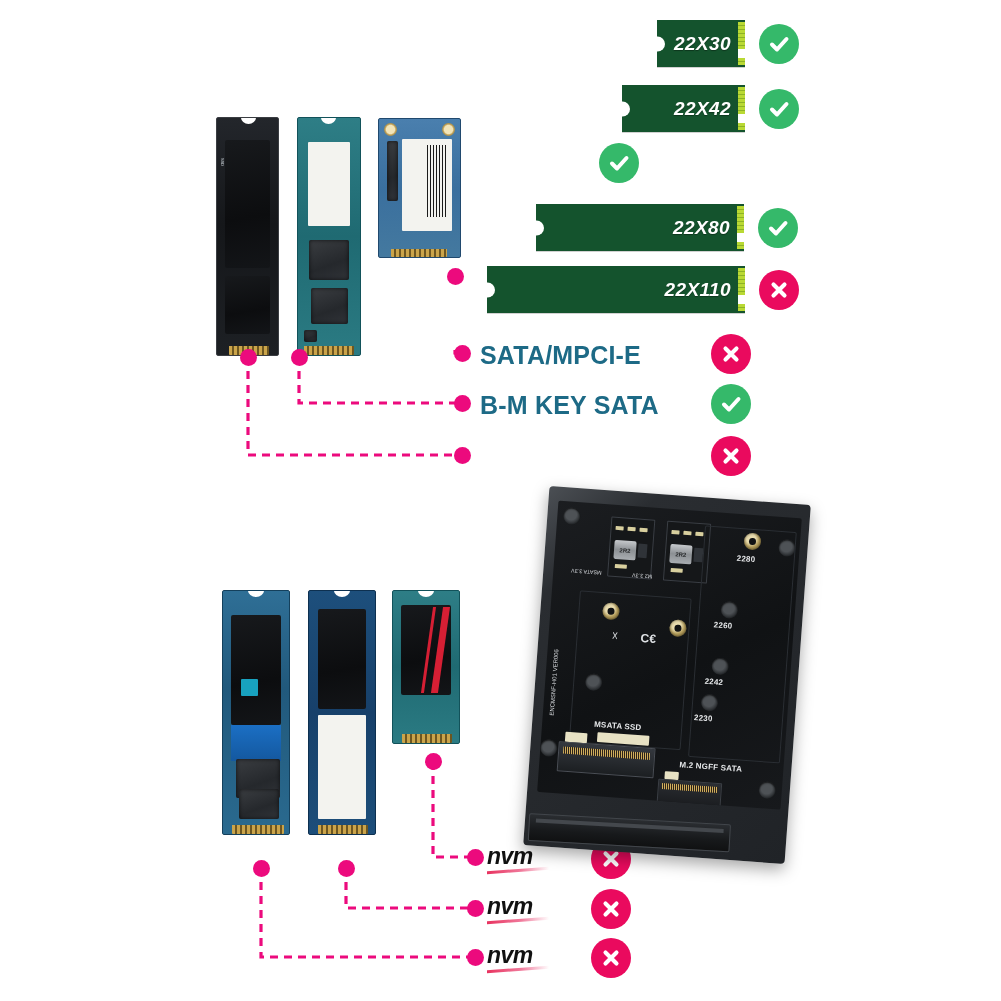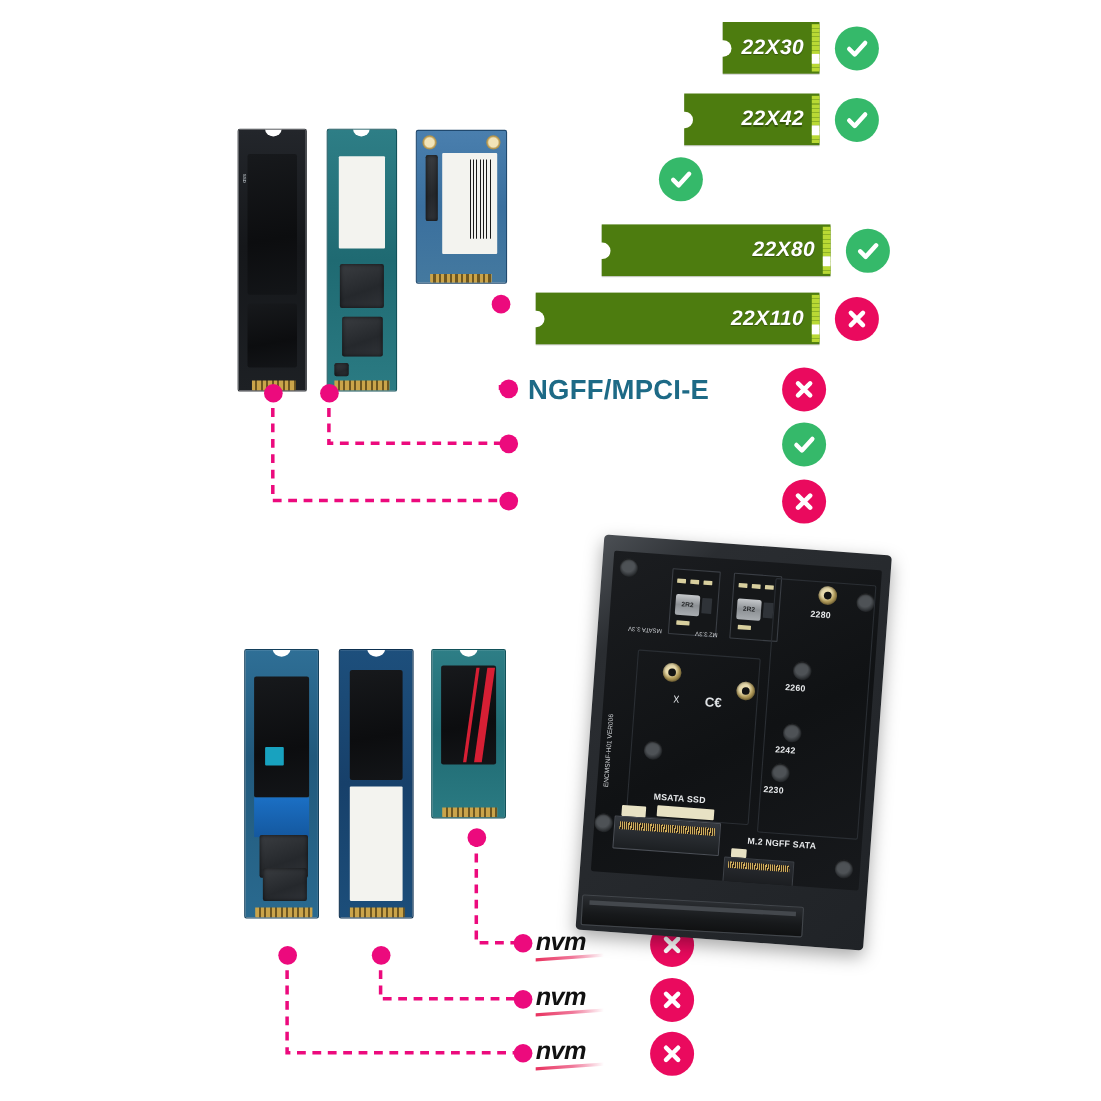--- a/index.html
+++ b/index.html
@@ -109,21 +109,21 @@
 
   
   .sizebar-row {
     position: absolute;
     display: flex;
     align-items: center;
   }
   .sizebar {
     position: relative;
     height: 47px;
-    background: #4d7c0f;
+    background: #14532d;
     display: flex;
     align-items: center;
     justify-content: flex-end;
     box-shadow: 0 1px 0 rgba(0,0,0,.18);
   }
   .sizebar::before { 
     content: "";
     position: absolute;
     left: -1px;
     top: 50%;
@@ -418,21 +418,21 @@
   </div>
 
   <div class="sizebar-row" style="left:585px; top:143px;">
     <div class="status-icon status-ok" style="margin-left:14px;">
       <svg width="24" height="24" viewBox="0 0 24 24">
           <path d="M5 12.5 L10 17.5 L19.5 7" stroke="#ffffff" stroke-width="4" fill="none" stroke-linecap="round" stroke-linejoin="round"></path>
         </svg>
     </div>
   </div>
 
-  <div class="sizebar-row" style="left:547px; top:204px;">
+  <div class="sizebar-row" style="left:536px; top:204px;">
     <div class="sizebar" style="width:208px;">
       <span class="sizebar-label">22X80</span>
       <span class="sizebar-fingers"></span>
     </div>
     <div class="status-icon status-ok" style="margin-left:14px;">
       <svg width="24" height="24" viewBox="0 0 24 24">
           <path d="M5 12.5 L10 17.5 L19.5 7" stroke="#ffffff" stroke-width="4" fill="none" stroke-linecap="round" stroke-linejoin="round"></path>
         </svg>
     </div>
   </div>
@@ -459,27 +459,28 @@
   </svg>
 
   <div class="dot" style="left:240px; top:349px;"></div>
   <div class="dot" style="left:291px; top:349px;"></div>
   <div class="dot" style="left:447px; top:268px;"></div>
 
   <div class="dot" style="left:454px; top:345px;"></div>
   <div class="dot" style="left:454px; top:395px;"></div>
   <div class="dot" style="left:454px; top:447px;"></div>
 
-  <div class="callout-text" style="left:480px; top:341px;">NGFF/MPCI-E</div>
+  <div class="callout-text" style="left:480px; top:341px;">SATA/MPCI-E</div>
   <div class="status-icon status-no abs" style="left:711px; top:334px;">
     <svg width="22" height="22" viewBox="0 0 24 24">
         <path d="M6 6 L18 18 M18 6 L6 18" stroke="#ffffff" stroke-width="4.5" stroke-linecap="round"></path>
       </svg>
   </div>
 
+  <div class="callout-text" style="left:480px; top:391px;">B-M KEY SATA</div>
   <div class="status-icon status-ok abs" style="left:711px; top:384px;">
     <svg width="24" height="24" viewBox="0 0 24 24">
         <path d="M5 12.5 L10 17.5 L19.5 7" stroke="#ffffff" stroke-width="4" fill="none" stroke-linecap="round" stroke-linejoin="round"></path>
       </svg>
   </div>
 
   <div class="status-icon status-no abs" style="left:711px; top:436px;">
     <svg width="22" height="22" viewBox="0 0 24 24">
         <path d="M6 6 L18 18 M18 6 L6 18" stroke="#ffffff" stroke-width="4.5" stroke-linecap="round"></path>
       </svg>

